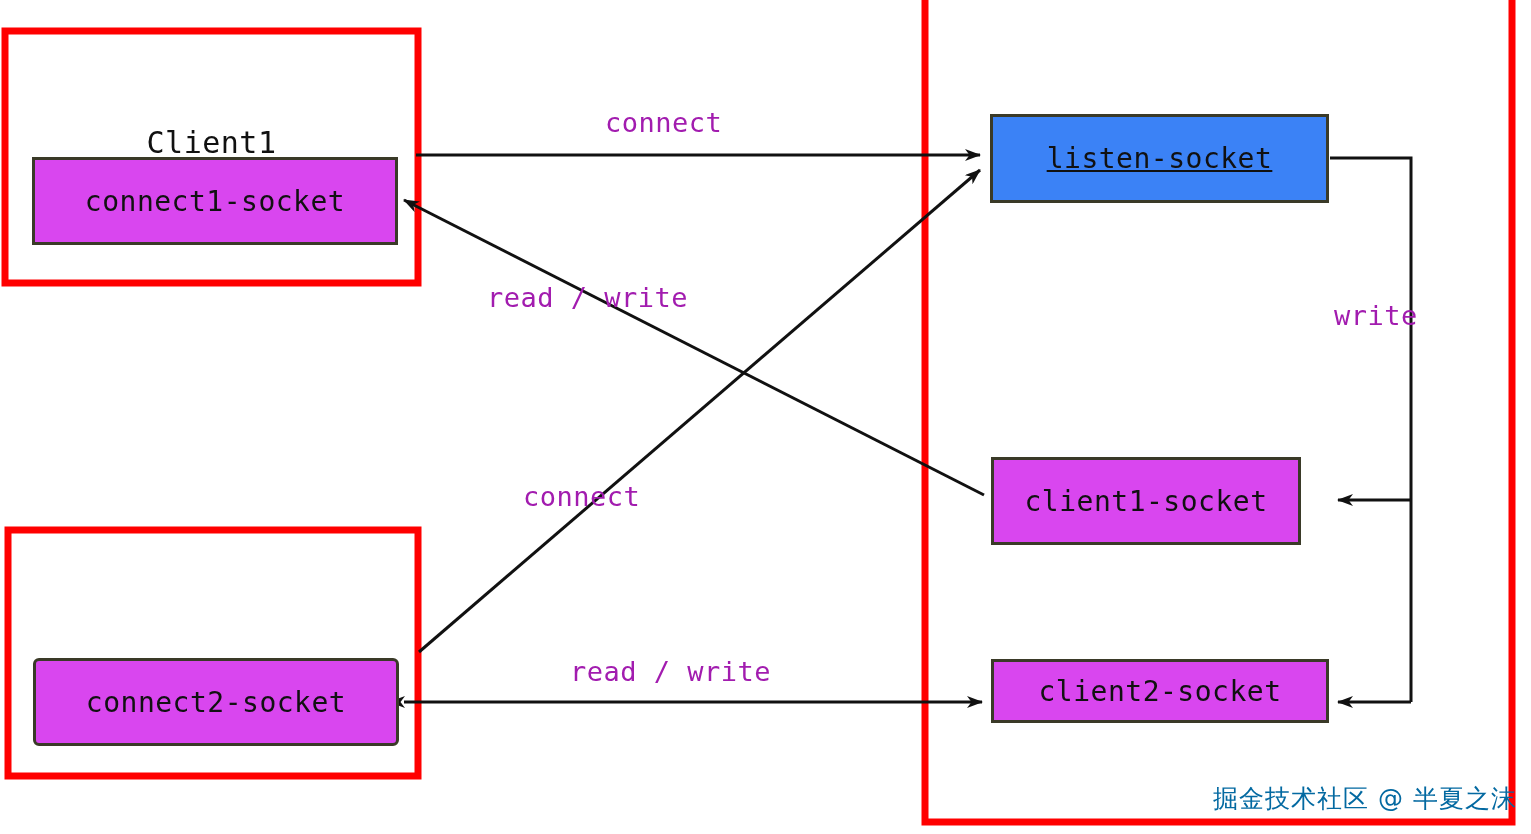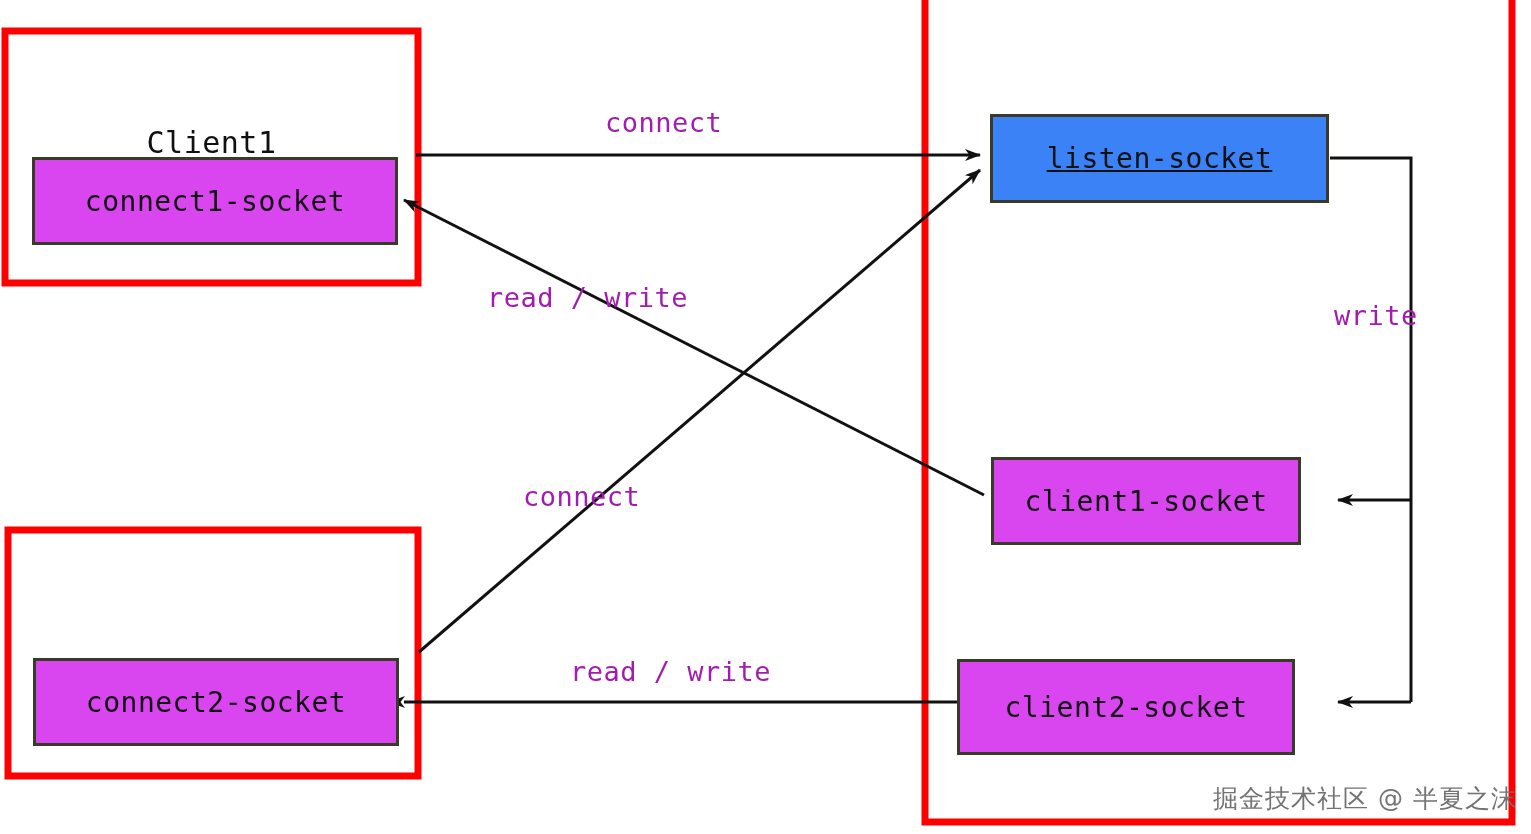--- a/index.html
+++ b/index.html
@@ -53,21 +53,21 @@
     font-family: "DejaVu Sans Mono", monospace;
     font-size: 27px;
     color: #a21caf;
     white-space: nowrap;
     letter-spacing: 0.5px;
   }
   .watermark {
     position: absolute;
     font-family: "DejaVu Sans", sans-serif;
     font-size: 25px;
-    color: #737373;
+    color: #0369a1;
     white-space: nowrap;
     letter-spacing: 1px;
   }
 </style>
 </head>
 <body>
 
 <div id="canvas">
 
   <svg id="diagram-svg" viewBox="0 0 1531 834">
@@ -98,27 +98,27 @@
     <line x1="1411" y1="500" x2="1338" y2="500" stroke="#111111" stroke-width="3" marker-end="url(#arrowhead)"></line>
     <line x1="1411" y1="702" x2="1338" y2="702" stroke="#111111" stroke-width="3" marker-end="url(#arrowhead)"></line>
   </svg>
 
   <div class="panel-title" style="left:5px; top:78px; width:413px;margin-top:47px;">Client1</div>
 
 
 
   <div class="node-box node-orange" style="left:32px; top:157px; width:366px; height:88px;">connect1-socket</div>
 
-  <div class="node-box node-orange" style="left:33px; top:658px; width:366px; height:88px;">connect2-socket</div>
+  <div class="node-box node-orange" style="left:33px; top:658px; width:366px; height:88px;border-radius:6px;">connect2-socket</div>
 
   <div class="node-box node-mint" style="left:990px; top:114px; width:339px; height:89px;">listen-socket</div>
 
   <div class="node-box node-orange" style="left:991px; top:457px; width:310px; height:88px;">client1-socket</div>
 
-  <div class="node-box node-orange" style="left:957px; top:659px; width:338px; height:96px;">client2-socket</div>
+  <div class="node-box node-orange" style="left:991px; top:659px; width:338px; height:64px;">client2-socket</div>
 
   <div class="edge-label" style="left:605px; top:107px;">connect</div>
 
   <div class="edge-label" style="left:487px; top:282px;">read / write</div>
 
   <div class="edge-label" style="left:523px; top:481px;">connect</div>
 
   <div class="edge-label" style="left:570px; top:656px;">read / write</div>
 
   <div class="edge-label" style="left:1334px; top:300px;">write</div>

